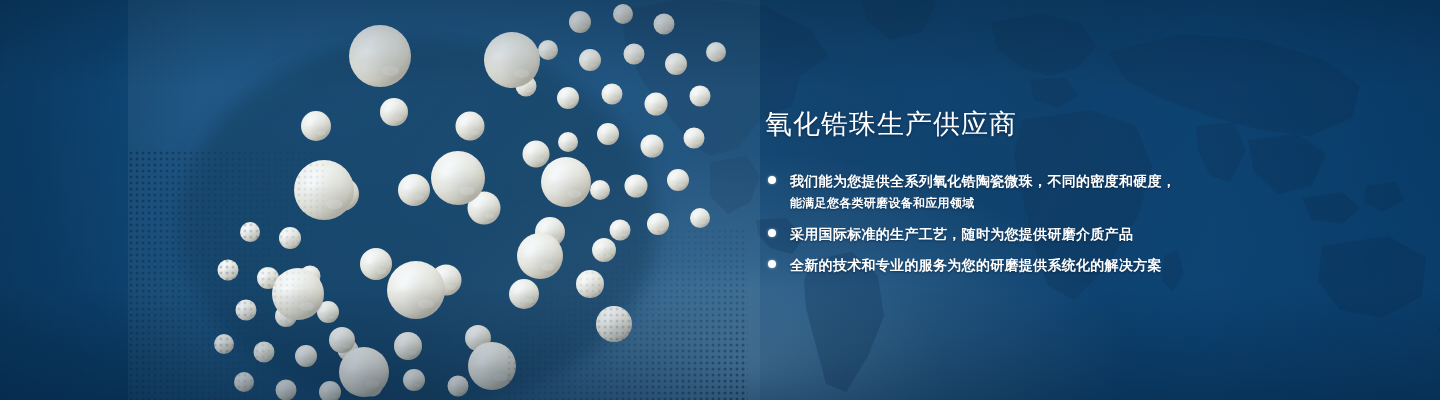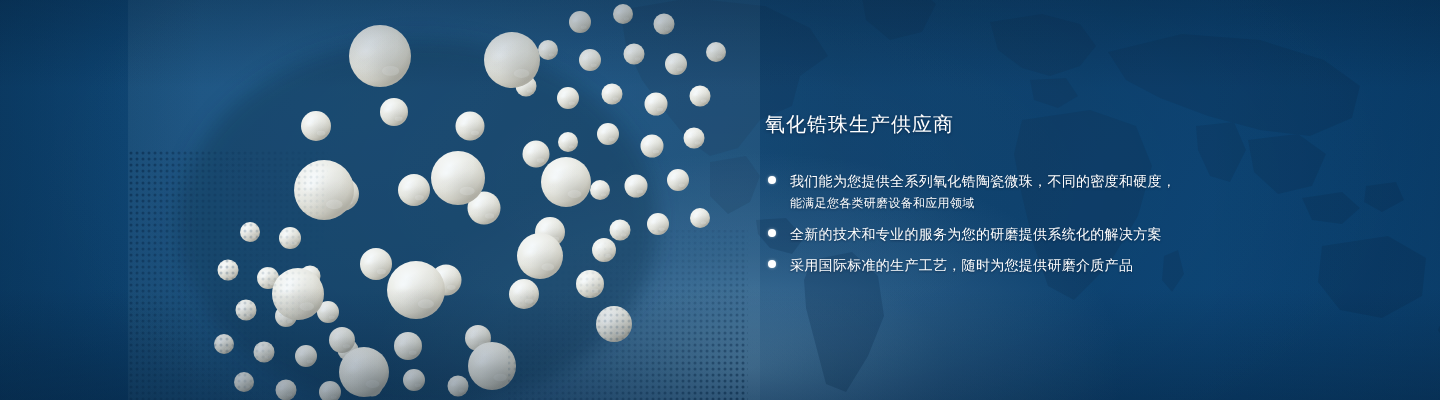--- a/index.html
+++ b/index.html
@@ -73,37 +73,38 @@
 
   
   .content {
     position: absolute;
     left: 765px;
     top: 104px;
     width: 640px;
   }
   .headline {
     color: #ffffff;
-    font-size: 20px;
+    font-size: 27px;
     line-height: 40px;
     letter-spacing: 1px;
     font-weight: 400;
     margin: 0 0 26px 0;
     text-shadow: 0 1px 3px rgba(0,20,45,0.55);
     white-space: nowrap;
   }
   .bullets {
     list-style: none;
     margin: 0;
     padding: 0;
   }
   .bullet {
     position: relative;
     padding-left: 25px;
     margin-bottom: 9px;
+    font-weight: bold;
   }
   .bullet:last-child { margin-bottom: 0; }
   .bullet-dot {
     position: absolute;
     left: 3px;
     top: 6px;
     width: 8px;
     height: 8px;
     border-radius: 50%;
     background: #ffffff;
@@ -327,24 +328,24 @@
     <ul class="bullets">
 
       <li class="bullet">
         <span class="bullet-dot"></span>
         <span class="bullet-text">我们能为您提供全系列氧化锆陶瓷微珠，不同的密度和硬度，</span>
         <span class="bullet-text-line2">能满足您各类研磨设备和应用领域</span>
       </li>
 
       <li class="bullet">
         <span class="bullet-dot"></span>
+        <span class="bullet-text">采用国际标准的生产工艺，随时为您提供研磨介质产品</span>
+      </li>
+
+      <li class="bullet">
+        <span class="bullet-dot"></span>
         <span class="bullet-text">全新的技术和专业的服务为您的研磨提供系统化的解决方案</span>
       </li>
 
-      <li class="bullet">
-        <span class="bullet-dot"></span>
-        <span class="bullet-text">采用国际标准的生产工艺，随时为您提供研磨介质产品</span>
-      </li>
-
     </ul>
   </div>
 
 </div>
 
 </body></html>

